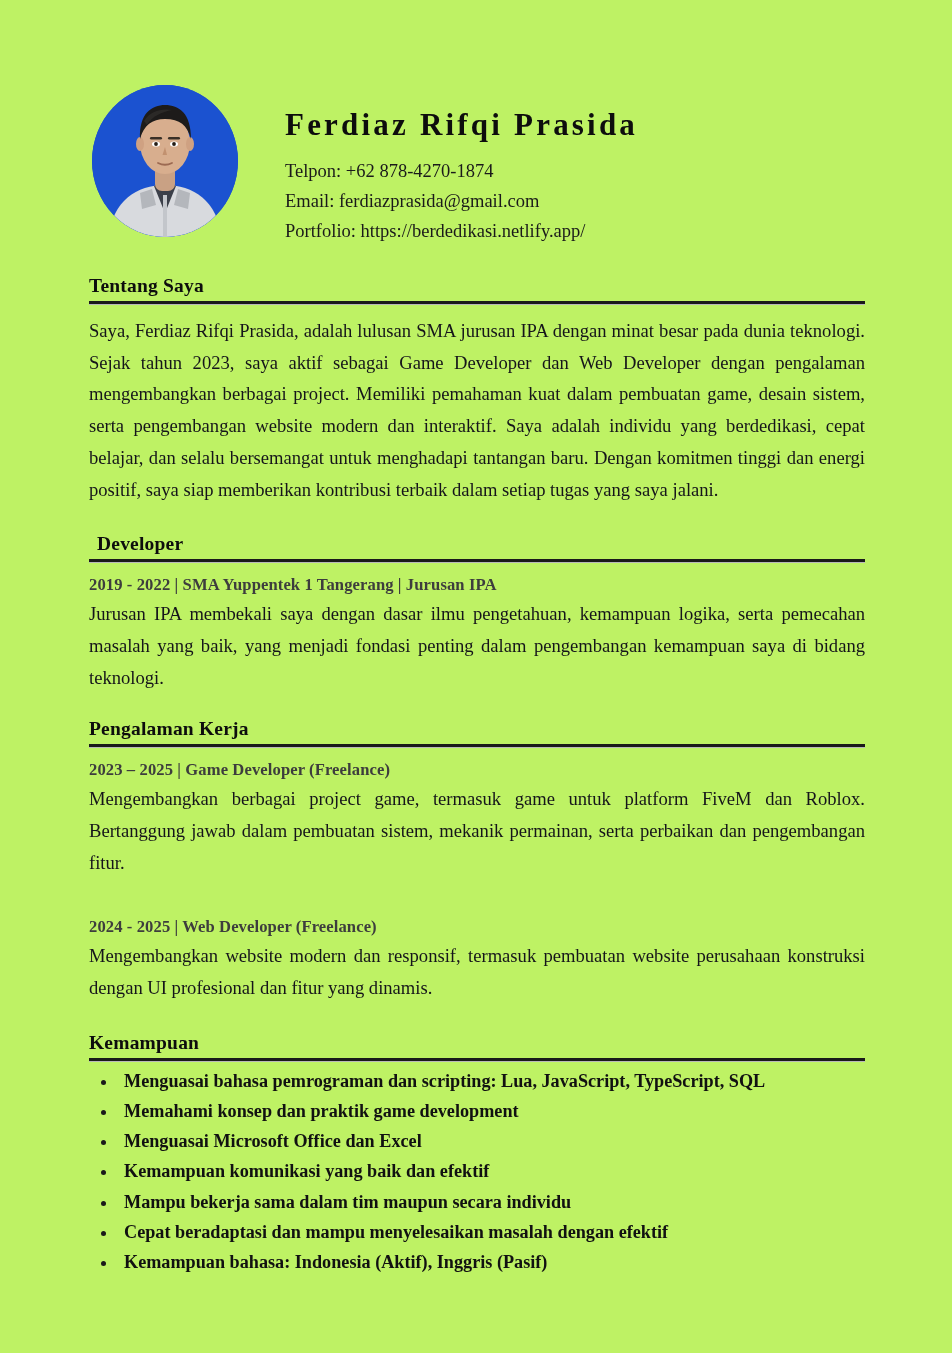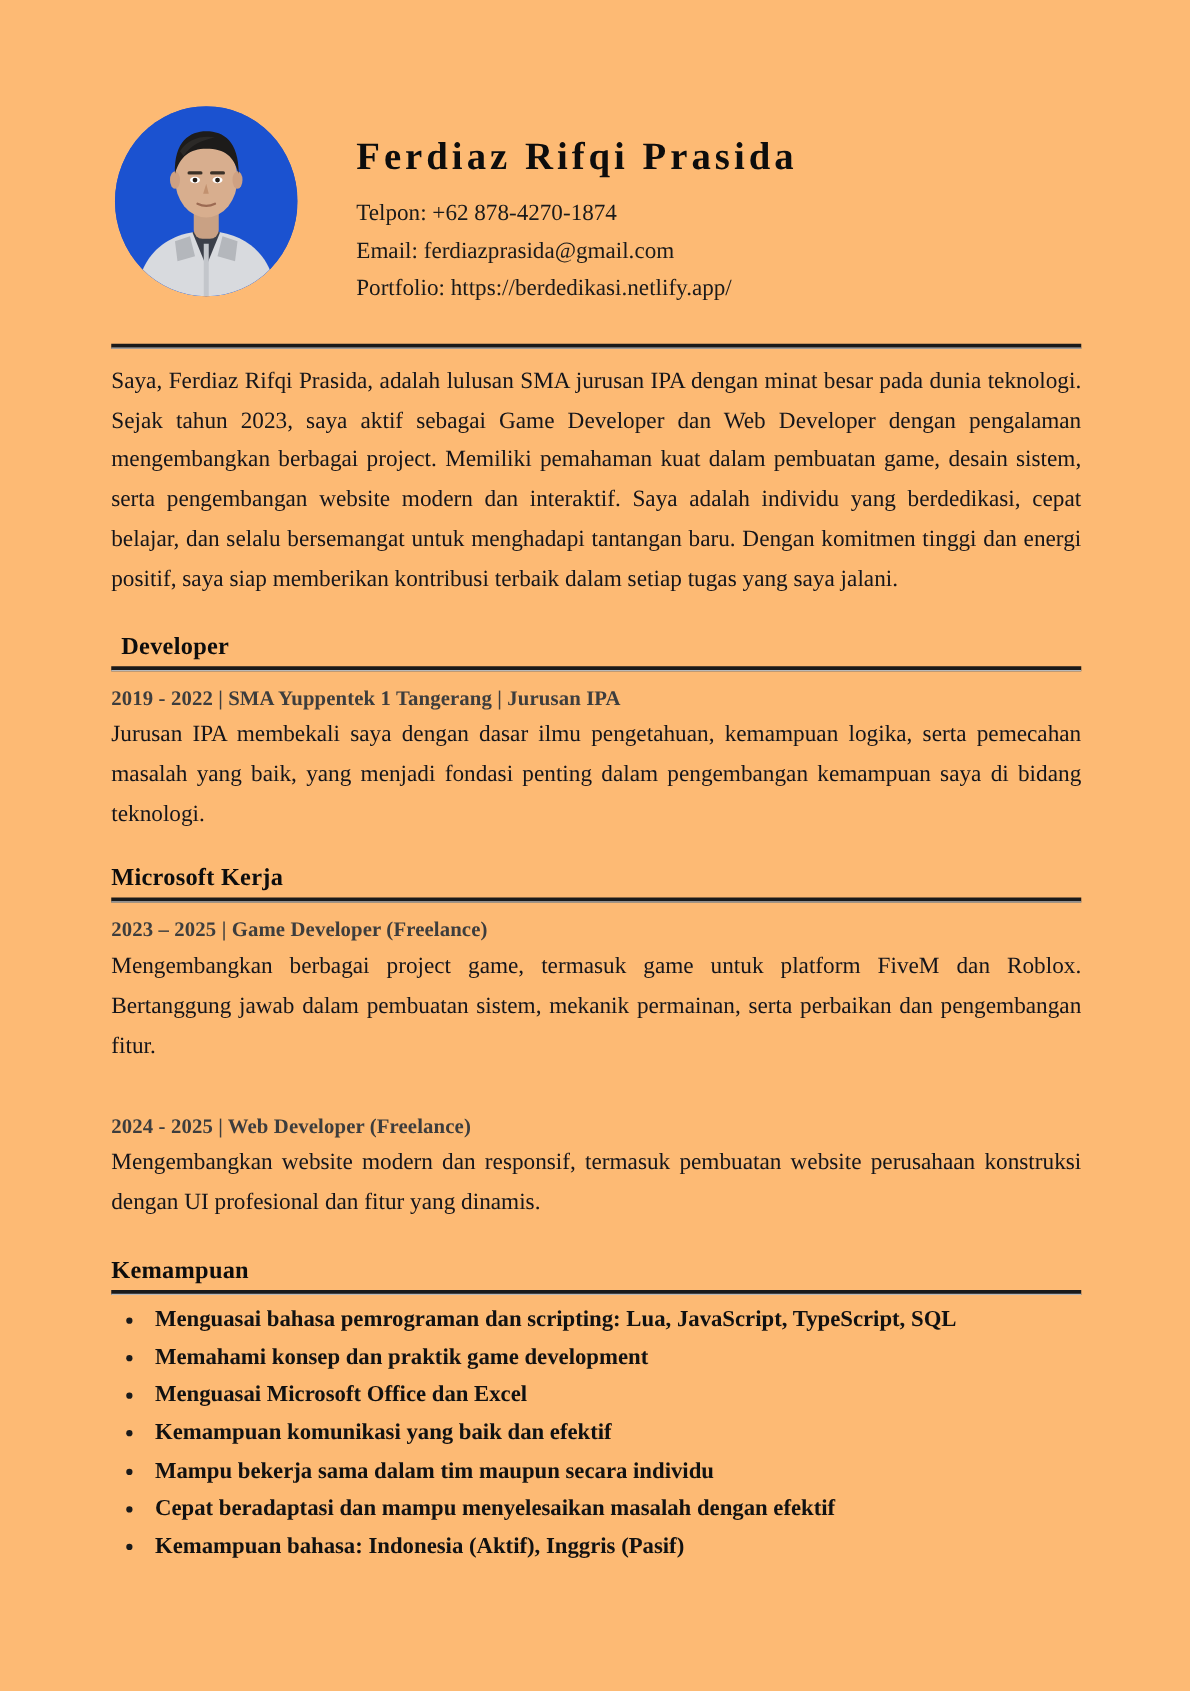--- a/index.html
+++ b/index.html
@@ -11,21 +11,21 @@
     width: 952px;
     height: 1353px;
     font-family: "Liberation Serif", "DejaVu Serif", serif;
     color: #111111;
     overflow: hidden;
   }
   .page {
     position: relative;
     width: 952px;
     height: 1353px;
-    background: #fdba74;
+    background: #bef264;
     box-sizing: border-box;
   }
 
   
   .header {
     display: flex;
     align-items: flex-start;
     padding: 85px 0 0 92px;
   }
   .avatar-wrap {
@@ -180,35 +180,36 @@
 
     <div class="header-text">
       <div class="name">Ferdiaz Rifqi Prasida</div>
       <div class="contact-line">Telpon: +62 878-4270-1874</div>
       <div class="contact-line">Email: ferdiazprasida@gmail.com</div>
       <div class="contact-line">Portfolio: https://berdedikasi.netlify.app/</div>
     </div>
   </div>
 
   <div class="section gap-about">
+    <div class="section-heading">Tentang Saya</div>
     <div class="rule"></div>
     <p class="body-text">Saya, Ferdiaz Rifqi Prasida, adalah lulusan SMA jurusan IPA dengan minat besar pada dunia teknologi. Sejak tahun 2023, saya aktif sebagai Game Developer dan Web Developer dengan pengalaman mengembangkan berbagai project. Memiliki pemahaman kuat dalam pembuatan game, desain sistem, serta pengembangan website modern dan interaktif. Saya adalah individu yang berdedikasi, cepat belajar, dan selalu bersemangat untuk menghadapi tantangan baru. Dengan komitmen tinggi dan energi positif, saya siap memberikan kontribusi terbaik dalam setiap tugas yang saya jalani.</p>
   </div>
 
   <div class="section gap-edu">
     <div class="section-heading indented">Developer</div>
     <div class="rule"></div>
     <div class="entry">
       <div class="sub-heading">2019 - 2022 | SMA Yuppentek 1 Tangerang | Jurusan IPA</div>
       <p class="body-text">Jurusan IPA membekali saya dengan dasar ilmu pengetahuan, kemampuan logika, serta pemecahan masalah yang baik, yang menjadi fondasi penting dalam pengembangan kemampuan saya di bidang teknologi.</p>
     </div>
   </div>
 
   <div class="section gap-exp">
-    <div class="section-heading">Microsoft Kerja</div>
+    <div class="section-heading">Pengalaman Kerja</div>
     <div class="rule"></div>
     <div class="entry">
       <div class="sub-heading">2023 – 2025 | Game Developer (Freelance)</div>
       <p class="body-text">Mengembangkan berbagai project game, termasuk game untuk platform FiveM dan Roblox. Bertanggung jawab dalam pembuatan sistem, mekanik permainan, serta perbaikan dan pengembangan fitur.</p>
     </div>
     <div class="entry">
       <div class="sub-heading">2024 - 2025  | Web Developer (Freelance)</div>
       <p class="body-text">Mengembangkan website modern dan responsif, termasuk pembuatan website perusahaan konstruksi dengan UI profesional dan fitur yang dinamis.</p>
     </div>
   </div>

